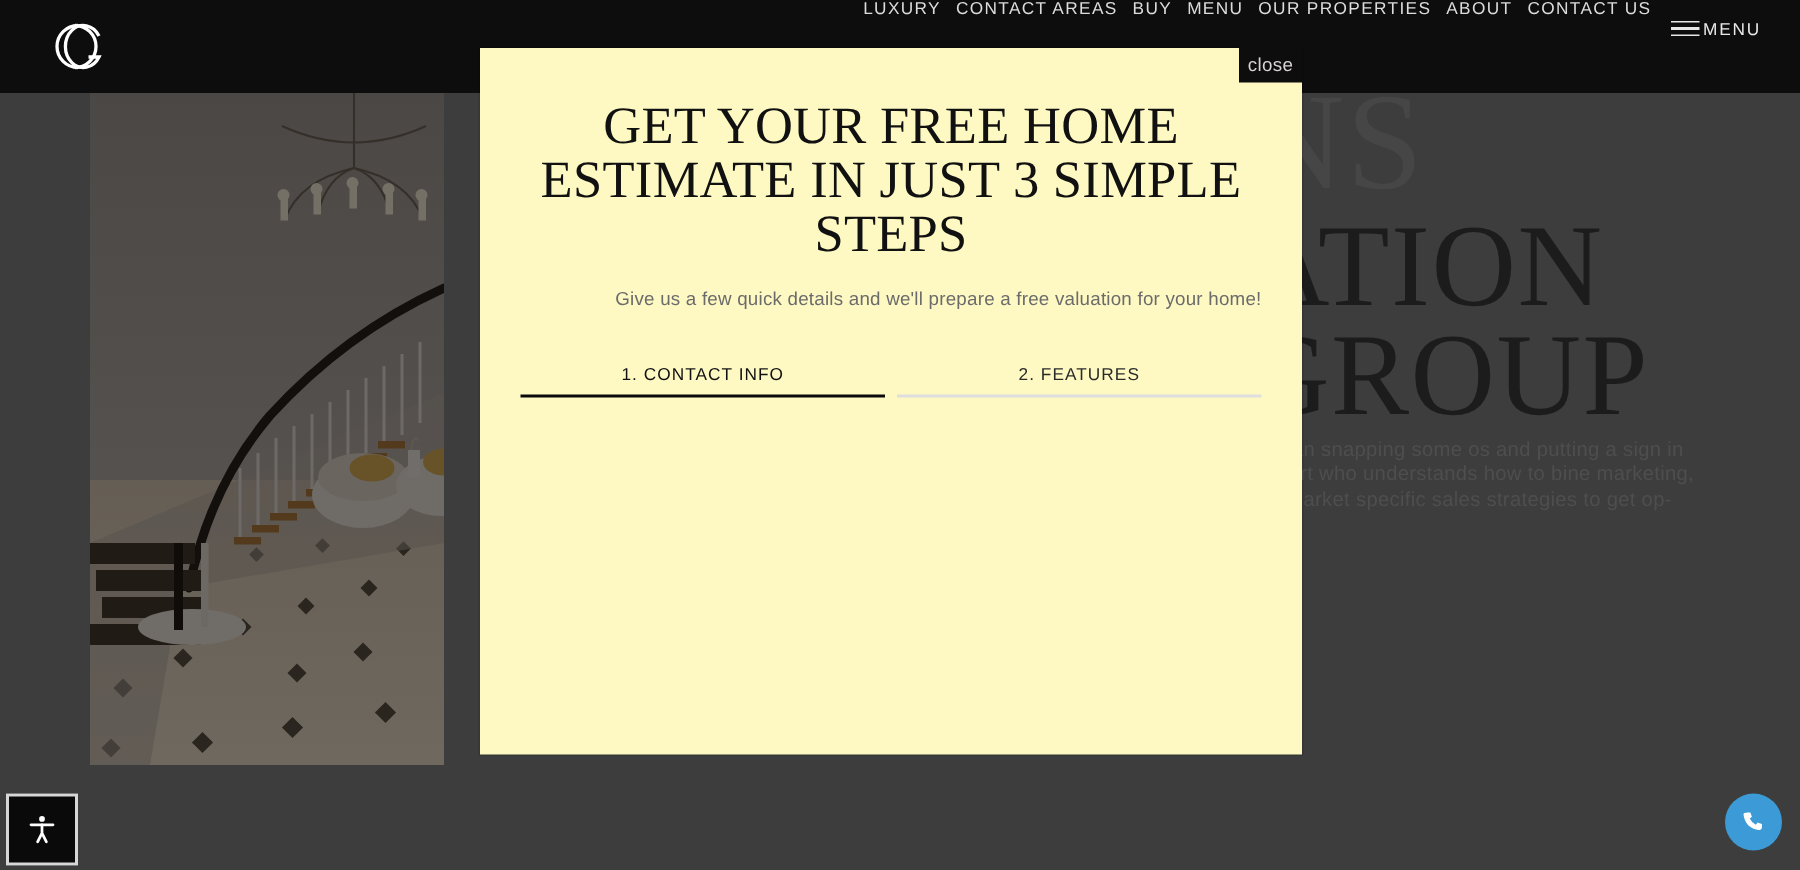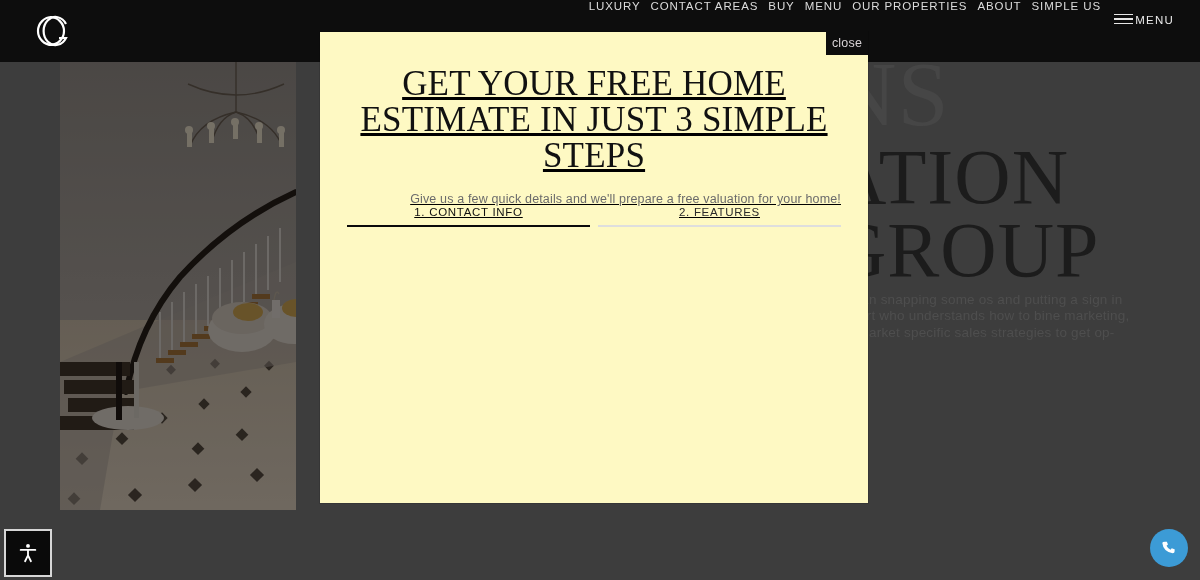--- a/index.html
+++ b/index.html
@@ -101,35 +101,35 @@
     box-shadow: 0 0 0 1px rgba(0,0,0,0.10);
   }
   .close-btn {
     position: absolute; left: 506px; top: -1px;
     width: 42px; height: 24px; background: #0d0d0d;
     color: #d8d3d6; font-size: 12.5px;
     display: flex; align-items: center; justify-content: center;
     cursor: pointer; z-index: 45; letter-spacing: 0.2px;
   }
 
-  .modal-inner { padding: 34px 27px 0 27px; text-decoration: underline; }
+  .modal-inner { padding: 34px 27px 0 27px; }
 
   .modal-title {
     font-family: "Liberation Serif", serif;
     font-size: 35px; line-height: 36px; color: #111;
     text-align: center; letter-spacing: 0.2px;
     font-weight: 400;
   }
   .modal-sub {
     margin-top: 18px; text-align: right;
     font-size: 12.5px; color: #6b6b6b; letter-spacing: 0.15px;
   }
 
   .tabs {
-    display: flex; gap: 8px;
+    margin-top: 38px; display: flex; gap: 8px;
   }
   .tab {
     flex: 1; text-align: center; padding-bottom: 9px;
     font-size: 11.5px; letter-spacing: 0.7px; color: #2a2a2a;
     cursor: pointer; position: relative;
   }
   .tab .bar {
     position: absolute; left: 0; right: 0; bottom: 0; height: 2px;
     background: #dedede;
   }
@@ -316,21 +316,21 @@
       </svg>
     </div>
 
     <nav class="nav">
       <a href="#">LUXURY</a>
       <a href="#">CONTACT AREAS</a>
       <a href="#">BUY</a>
       <a href="#">MENU</a>
       <a href="#">OUR PROPERTIES</a>
       <a href="#">ABOUT</a>
-      <a href="#">SIMPLE US</a>
+      <a href="#">CONTACT US</a>
     </nav>
 
     <div class="menu-btn">
       <span class="menu-bars">
           <i></i>
           <i></i>
           <i></i>
         </span>
       <span class="menu-label">MENU</span>
     </div>

